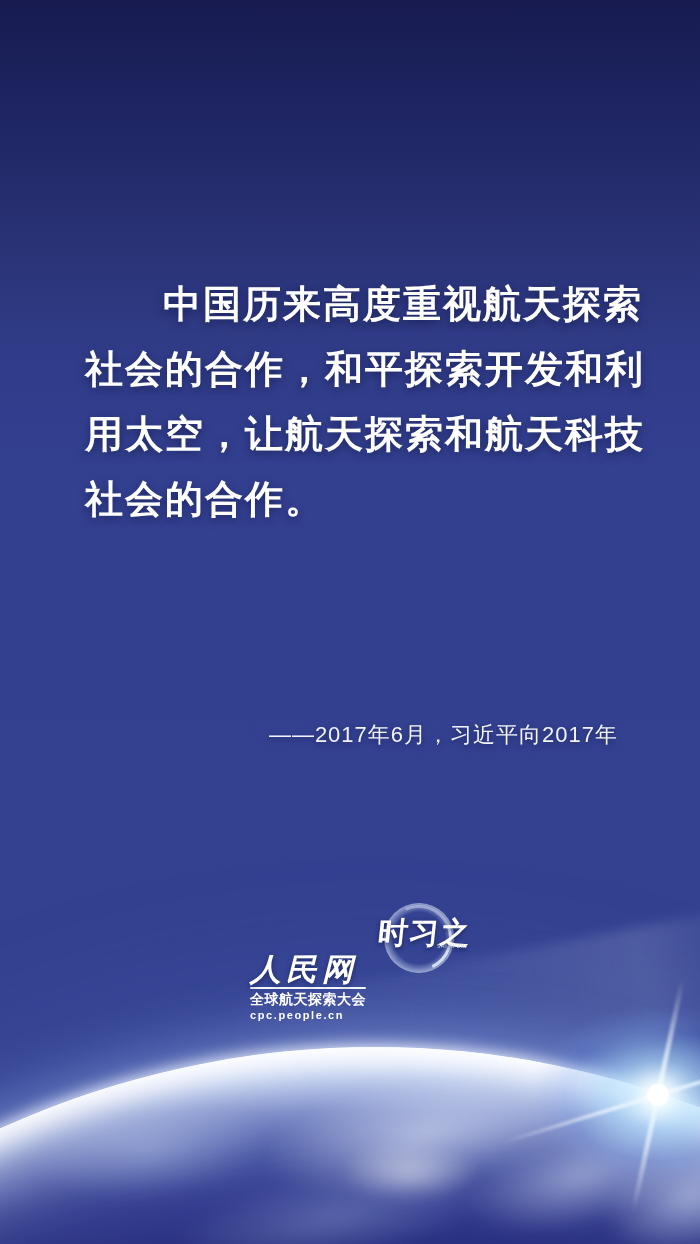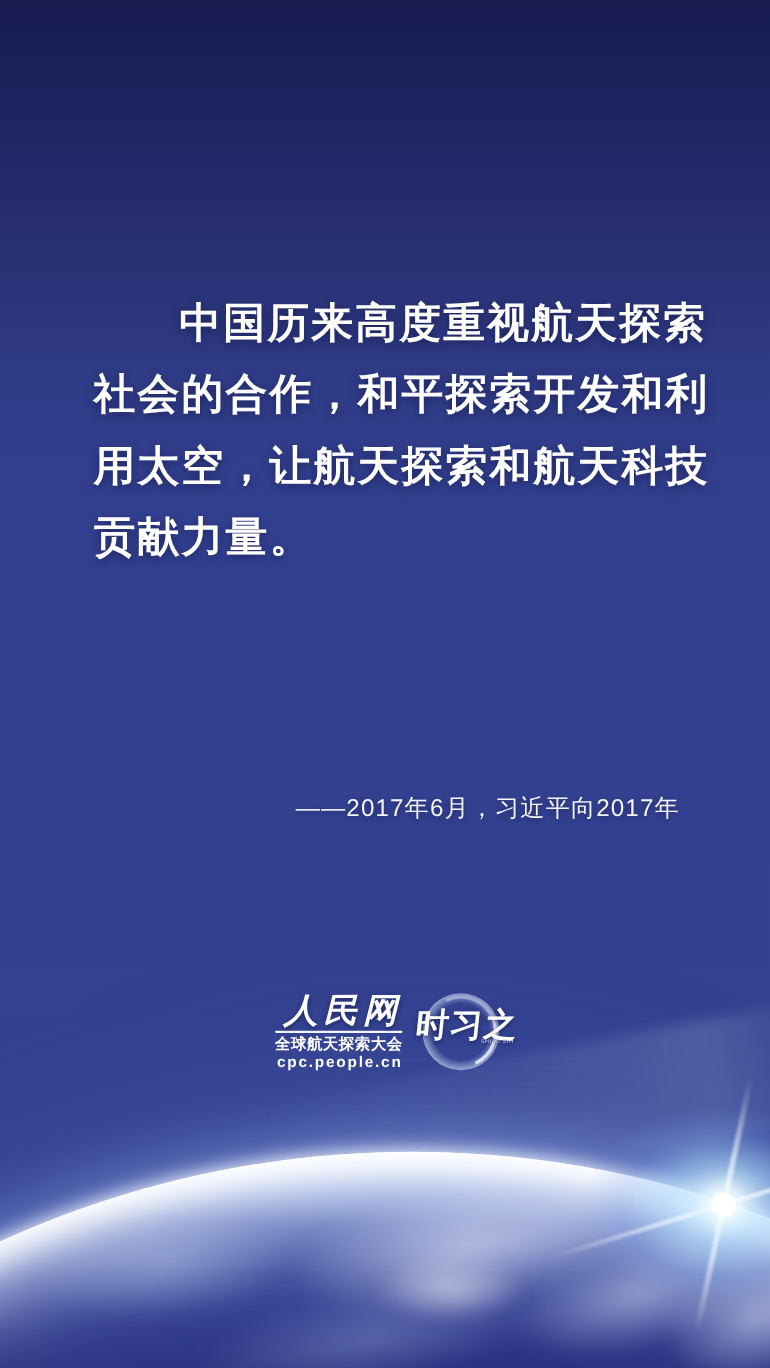--- a/index.html
+++ b/index.html
@@ -11,21 +11,21 @@
     overflow: hidden;
     background: linear-gradient(180deg,
       #171b50 0%, #1f2664 10%, #2a3376 20%,
       #303c88 28%, #334090 38%, #334190 78%, #36428f 100%);
     font-family: "Liberation Sans", sans-serif;
   }
 
   
   .quote {
     position: absolute;
-    left: 85px; top: 260px; width: 562px;
+    left: 85px; top: 271px; width: 562px;
     color: #ffffff;
     font-family: "DejaVu Serif", "Liberation Serif", serif;
     font-weight: 700;
     font-size: 38px;
     line-height: 65px;
     letter-spacing: 2px;
     text-shadow: 0 3px 9px rgba(8,12,50,.5);
   }
   .quote p { margin: 0; }
   .quote p.first { text-indent: 78px; }
@@ -39,33 +39,33 @@
     font-size: 22px;
     line-height: 33px;
     letter-spacing: 1px;
     text-shadow: 0 2px 6px rgba(8,12,50,.45);
   }
   .attribution p { margin: 12px; }
 
   
   .people-logo {
     position: absolute;
-    left: 250px; top: 903px; width: 116px;
-    text-align: right; color: #ffffff;
+    left: 250px; top: 953px; width: 116px;
+    text-align: left; color: #ffffff;
   }
   .people-script {
     font-family: "DejaVu Serif", "Liberation Serif", serif;
     font-size: 31px; line-height: 33px;
     font-weight: 700; font-style: italic;
     letter-spacing: 5px; white-space: nowrap;
     text-shadow: 0 2px 5px rgba(10,14,55,.5);
   }
   .people-divider { height: 2px; background: #f4f6fc; margin: 1px 0 3px; border-radius: 1px; }
   .people-site { font-size: 14px; font-weight: 700; letter-spacing: .5px; line-height: 15px; white-space: nowrap; }
-  .people-domain { font-size: 14px; font-weight: 700; letter-spacing: 1.6px; line-height: 14px; margin-top: 1px; white-space: nowrap; }
+  .people-domain { font-size: 11px; font-weight: 700; letter-spacing: 1.6px; line-height: 14px; margin-top: 1px; white-space: nowrap; }
 
   .sxz-logo { position: absolute; left: 378px; top: 901px; width: 102px; height: 80px; }
   .sxz-swirl {
     position: absolute; left: 6px; top: 2px; width: 70px; height: 70px; border-radius: 50%;
     background: radial-gradient(circle,
       rgba(0,0,0,0) 52%, rgba(190,208,240,.30) 60%,
       rgba(228,238,255,.55) 70%, rgba(190,208,240,.28) 80%, rgba(0,0,0,0) 86%);
   }
   .sxz-swirl::after {
     content: ""; position: absolute; inset: 2px; border-radius: 50%;
@@ -173,21 +173,21 @@
 
   <div class="flare-glow"></div>
   <div class="flare-ray-h"></div>
   <div class="flare-ray-v"></div>
   <div class="flare-core"></div>
 
   <main class="quote">
     <p class="first">中国历来高度重视航天探索</p>
     <p>社会的合作，和平探索开发和利</p>
     <p>用太空，让航天探索和航天科技</p>
-    <p>贡献力量。</p>
+    <p>社会的合作。</p>
   </main>
 
   <div class="attribution">
     <p>——2017年6月，习近平向2017年</p>
   </div>
 
   <footer>
     <div class="people-logo">
       <div class="people-script">人民网</div>
       <div class="people-divider"></div>

